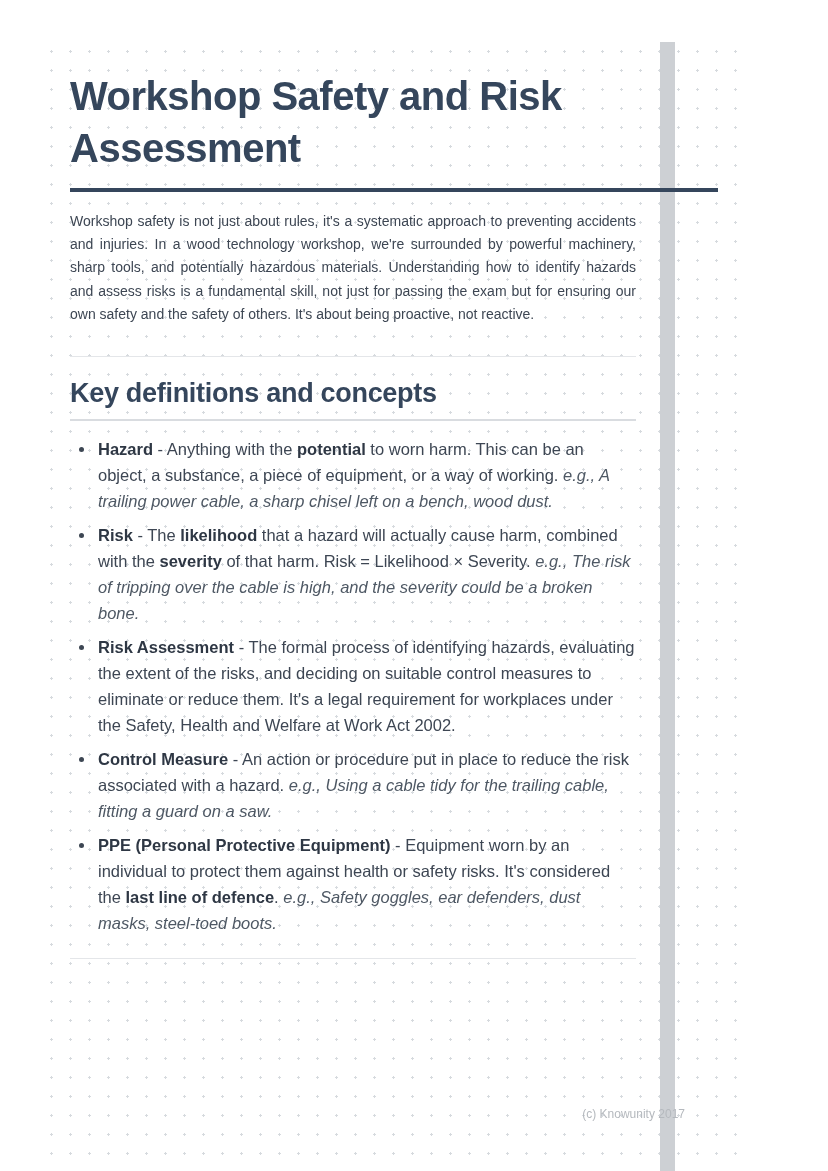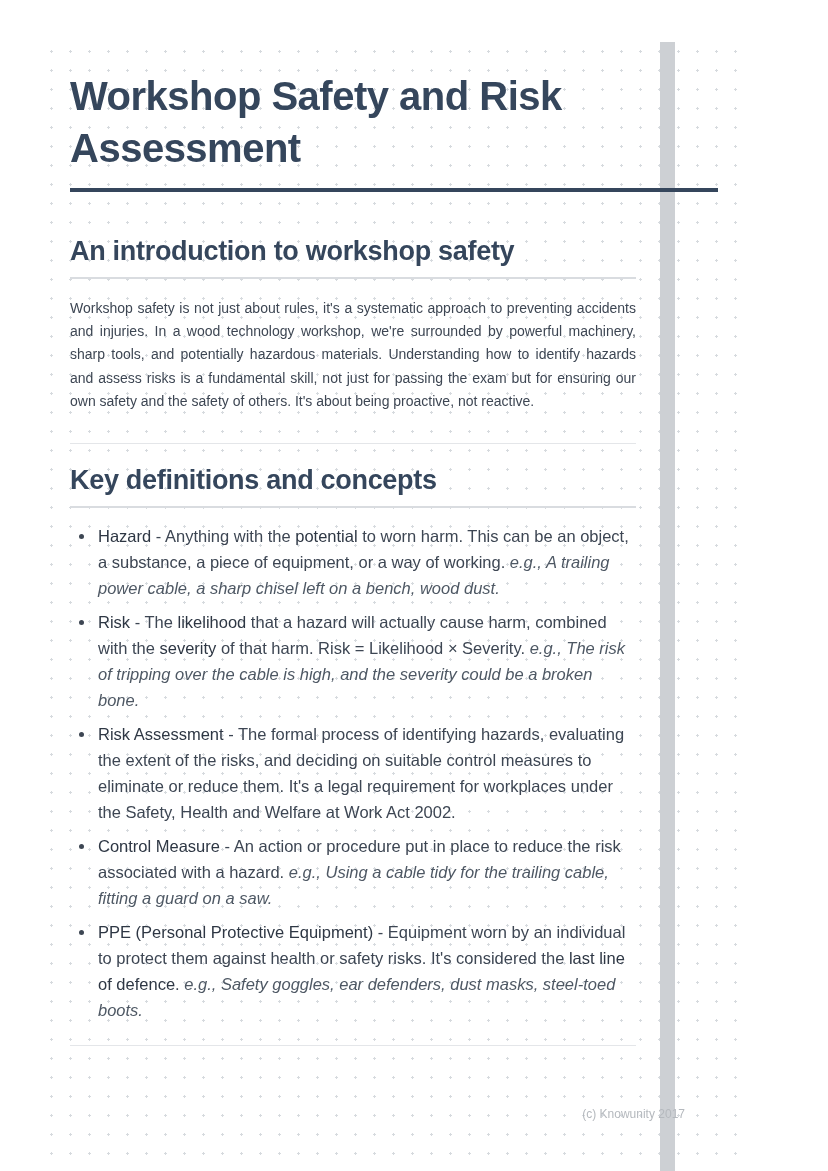--- a/index.html
+++ b/index.html
@@ -88,21 +88,21 @@
     list-style: disc;
   }
   ul.definitions-list li {
     font-size: 16.5px;
     line-height: 1.56;
     color: var(--body, #3d4653);
     margin-bottom: 9px;
     padding-left: 2px;
   }
   ul.definitions-list li::marker { color: var(--body, #3d4653); }
-  .seg-b { font-weight: 400; color: var(--bold, #2e3744); text-align: center; }
+  .seg-b { font-weight: 700; color: var(--bold, #2e3744); text-align: center; }
   .seg-i { font-style: italic; color: var(--italic_muted, #4e5864); }
   .footer {
     position: absolute;
     right: 56px;
     bottom: 50px;
     font-size: 12px;
     color: var(--muted_footer, #b5b9be);
     z-index: 3;
   }
 </style>
@@ -111,21 +111,20 @@
 
 <div class="page">
   <div class="dot-grid"></div>
   <div class="scrollbar"></div>
 
   <div class="content">
     <h1>Workshop Safety and Risk Assessment</h1>
     <div class="title-divider"></div>
 
     <section class="first">
-      <h2>An introduction to workshop safety</h2>
       <p class="body-text justify">Workshop safety is not just about rules, it's a systematic approach to preventing accidents and injuries. In a wood technology workshop, we're surrounded by powerful machinery, sharp tools, and potentially hazardous materials. Understanding how to identify hazards and assess risks is a fundamental skill, not just for passing the exam but for ensuring our own safety and the safety of others. It's about being proactive, not reactive.</p>
     </section>
 
     <hr class="section-rule">
 
     <section class="second">
       <h2>Key definitions and concepts</h2>
       <ul class="definitions-list">
           <li><span class="seg-b">Hazard</span><span class="seg-n"> - Anything with the </span><span class="seg-b">potential</span><span class="seg-n"> to worn harm. This can be an object, a substance, a piece of equipment, or a way of working. </span><span class="seg-i">e.g., A trailing power cable, a sharp chisel left on a bench, wood dust.</span></li>
           <li><span class="seg-b">Risk</span><span class="seg-n"> - The </span><span class="seg-b">likelihood</span><span class="seg-n"> that a hazard will actually cause harm, combined with the </span><span class="seg-b">severity</span><span class="seg-n"> of that harm. Risk = Likelihood × Severity. </span><span class="seg-i">e.g., The risk of tripping over the cable is high, and the severity could be a broken bone.</span></li>

